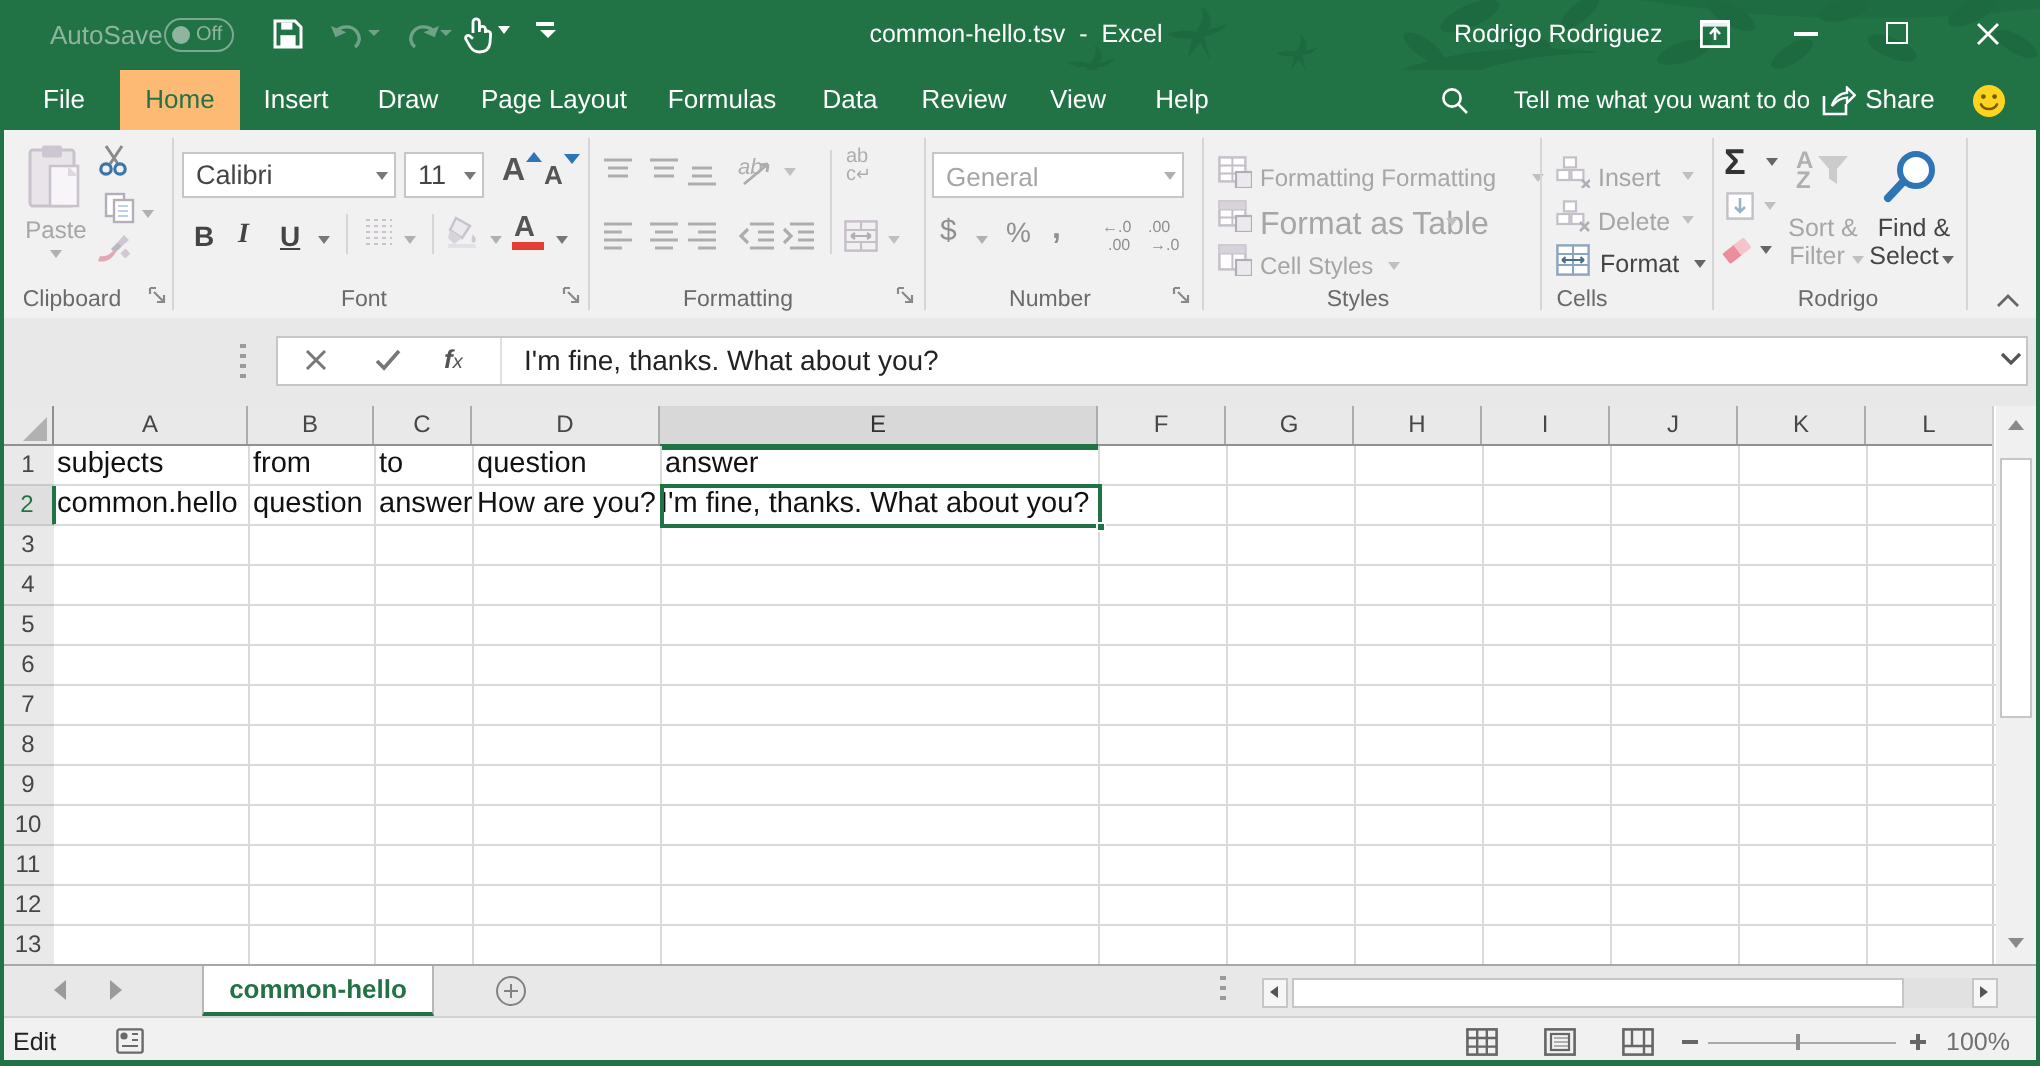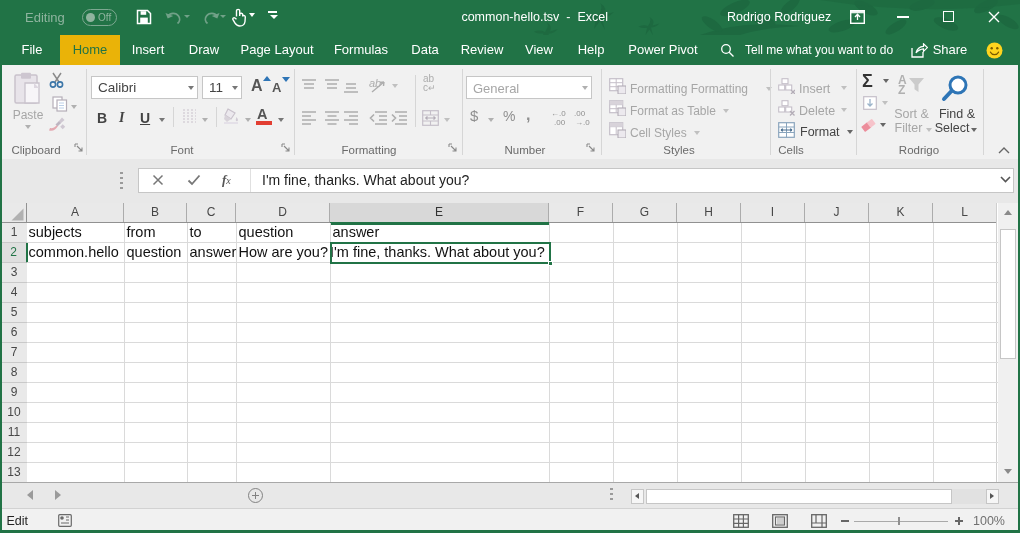--- a/index.html
+++ b/index.html
@@ -37,21 +37,21 @@
       <ellipse cx="866" cy="8" rx="13" ry="5" transform="rotate(28 866 8)"></ellipse>
       <ellipse cx="896" cy="27" rx="12" ry="4.5" transform="rotate(-32 896 27)"></ellipse>
       <ellipse cx="922" cy="5" rx="13" ry="5" transform="rotate(-15 922 5)"></ellipse>
       <ellipse cx="946" cy="24" rx="13" ry="5" transform="rotate(22 946 24)"></ellipse>
       <ellipse cx="986" cy="6" rx="13" ry="5" transform="rotate(-26 986 6)"></ellipse>
       <ellipse cx="1008" cy="22" rx="12" ry="4.5" transform="rotate(30 1008 22)"></ellipse>
       <path d="M820 0 Q 920 16 1020 4 L1020 0 Z" opacity="0.75"></path>
       <path d="M545 32 q5 -7 1.5 -10 q6.5 4 3.5 9.5 l8 -2.5 q-5 5 -9.5 4.5 l1.5 9 l-4 -7 l-4.5 6 l2 -8 q-7 0.5 -9.5 -2 q6 -2 11 0.5z" opacity="0.85"></path>
     </g>
   </svg>
-  <div class="abs" style="left:25px;top:10px;font-size:13px;color:#8fb49f">Editing</div>
+  <div class="abs" style="left:25px;top:10px;font-size:13px;color:#8fb49f">AutoSave</div>
   <div class="abs" style="left:82px;top:9px;width:35px;height:17px;border:1px solid #7da891;border-radius:9px">
     <div class="abs" style="left:3px;top:3px;width:9px;height:9px;border-radius:50%;background:#8fb49f"></div>
     <div class="abs" style="left:15px;top:2px;font-size:10px;color:#8fb49f">Off</div>
   </div>
   <svg class="abs" style="left:136px;top:9px" width="16" height="16" viewBox="0 0 16 16">
       <path d="M1.5 1.5 H11.5 L14.5 4.5 V14.5 H1.5 Z" fill="none" stroke="#fff" stroke-width="1.5"></path>
       <rect x="4.2" y="8.6" width="7.6" height="5.9" fill="#fff"></rect>
       <rect x="4.6" y="2.2" width="5.6" height="3.6" fill="#fff"></rect>
     </svg>
   <svg class="abs" style="left:165px;top:11px" width="17" height="13" viewBox="0 0 17 13">
@@ -63,50 +63,49 @@
       <path d="M14.5 5.5 C12 1.5 6 1.5 3.5 5 C1.5 8 2.5 11 4.5 12.5" fill="none" stroke="#71a188" stroke-width="1.7"></path>
       <path d="M16.5 2 L14.3 7.6 L8.8 5.1 Z" fill="#71a188"></path>
     </svg>
   <div class="abs" style="left:220px;top:15px;width:0;height:0;border-left:3.3px solid transparent;border-right:3.3px solid transparent;border-top:3.8px solid #71a188"></div>
   <svg class="abs" style="left:232px;top:8px" width="14" height="19" viewBox="0 0 14 19">
       <path d="M4.5 8.5 V3 a1.6 1.6 0 0 1 3.2 0 V8 M7.7 6.5 a1.5 1.5 0 0 1 3 0.4 V8.5 M10.7 8 a1.5 1.5 0 0 1 2.6 1 L13 13.5 C12.6 16.5 10.5 18 7.8 18 C5.5 18 4.2 17.2 3 15.2 L1 11.7 C0.3 10.4 1.8 9.2 2.9 10 L4.5 11.3" fill="none" stroke="#fff" stroke-width="1.4"></path>
     </svg>
   <div class="abs" style="left:249px;top:13px;width:0;height:0;border-left:3.5px solid transparent;border-right:3.5px solid transparent;border-top:4px solid #fff"></div>
   <div class="abs" style="left:268px;top:11px;width:9px;height:1.6px;background:#fff"></div>
   <div class="abs" style="left:270px;top:15px;width:0;height:0;border-left:4px solid transparent;border-right:4px solid transparent;border-top:4.5px solid #fff"></div>
-  <div class="abs" style="left:408px;top:10px;width:200px;font-size:12.5px;color:#fff;text-align:right;white-space:nowrap">common-hello.tsv&nbsp; -&nbsp; Excel</div>
+  <div class="abs" style="left:408px;top:10px;width:200px;font-size:12.5px;color:#fff;text-align:center;white-space:nowrap">common-hello.tsv&nbsp; -&nbsp; Excel</div>
   <div class="abs" style="left:727px;top:10px;font-size:12.5px;color:#fff">Rodrigo Rodriguez</div>
   <svg class="abs" style="left:850px;top:10px" width="15" height="14" viewBox="0 0 15 14">
       <rect x="0.7" y="0.7" width="13.6" height="12.6" fill="none" stroke="#fff" stroke-width="1.4"></rect>
       <path d="M7.5 10 L7.5 4.5 M5 7 L7.5 4.2 L10 7" fill="none" stroke="#fff" stroke-width="1.3"></path>
       <rect x="0.7" y="0.7" width="13.6" height="2.6" fill="#fff" opacity="0.9"></rect>
     </svg>
   <div class="abs" style="left:897px;top:16px;width:12px;height:1.6px;background:#fff"></div>
   <div class="abs" style="left:943px;top:11px;width:11px;height:11px;border:1.4px solid #fff"></div>
   <svg class="abs" style="left:988px;top:11px" width="12" height="12" viewBox="0 0 12 12">
       <path d="M1 1 L11 11 M11 1 L1 11" stroke="#fff" stroke-width="1.4"></path>
     </svg>
 </div>
 <div class="abs" id="tabrow">
   <div class="tab" style="left:10px;width:44px">File</div>
-  <div class="tab" style="left:60px;width:60px;background:#eab308;color:#217346">Home</div>
+  <div class="tab" style="left:60px;width:60px;background:#fdba74;color:#217346">Home</div>
   <div class="tab" style="left:126px;width:44px">Insert</div>
   <div class="tab" style="left:182px;width:44px">Draw</div>
   <div class="tab" style="left:238px;width:78px">Page Layout</div>
   <div class="tab" style="left:330px;width:62px">Formulas</div>
   <div class="tab" style="left:406px;width:38px">Data</div>
   <div class="tab" style="left:458px;width:48px">Review</div>
   <div class="tab" style="left:521px;width:36px">View</div>
   <div class="tab" style="left:573px;width:36px">Help</div>
-  <div class="tab" style="left:625px;width:76px">Power Pivot</div>
   <svg class="abs" style="left:720px;top:8px" width="15" height="15" viewBox="0 0 15 15">
       <circle cx="6" cy="6" r="4.3" fill="none" stroke="#fff" stroke-width="1.3"></circle>
       <path d="M9.2 9.2 L13.5 13.5" stroke="#fff" stroke-width="1.3"></path>
     </svg>
-  <div class="tab" style="left:745px;width:160px;text-align:left;font-size:12px">Tell me what you want to do</div>
+  <div class="tab" style="left:745px;width:160px;text-align:right;font-size:12px">Tell me what you want to do</div>
   <svg class="abs" style="left:911px;top:8px" width="17" height="15" viewBox="0 0 17 15">
       <path d="M1 5 L1 14 L12 14 L12 9" fill="none" stroke="#fff" stroke-width="1.3"></path>
       <path d="M5 10 C6 6 9 3.6 12.5 3.4 L12.5 0.8 L16.4 4.6 L12.5 8.4 L12.5 5.8 C9.5 6 7 7.5 5 10 Z" fill="none" stroke="#fff" stroke-width="1.2"></path>
     </svg>
   <div class="tab" style="left:930px;width:40px">Share</div>
   <svg class="abs" style="left:986px;top:7px" width="17" height="17" viewBox="0 0 17 17">
       <circle cx="8.5" cy="8.5" r="8" fill="#ffd41e"></circle>
       <circle cx="5.7" cy="6.3" r="1.2" fill="#7a5b00"></circle>
       <circle cx="11.3" cy="6.3" r="1.2" fill="#7a5b00"></circle>
       <path d="M4.5 10.2 C6 13.3 11 13.3 12.5 10.2" fill="none" stroke="#7a5b00" stroke-width="1.3" stroke-linecap="round"></path>
@@ -240,21 +239,21 @@
     <rect x="9" y="8" width="8" height="8" fill="#ece9ee" stroke="#b3adb7" stroke-width="1.1"></rect>
   </svg>
   <div class="abs" style="left:630px;top:17px;font-size:12px;color:#a6a6a6">Formatting Formatting</div>
   <div class="abs" style="left:766px;top:22px;width:0;height:0;border-left:3.5px solid transparent;border-right:3.5px solid transparent;border-top:4px solid #c0c0c0"></div>
   <svg class="abs" style="left:609px;top:35px" width="17" height="16" viewBox="0 0 17 16">
     <rect x="0.7" y="0.7" width="13" height="12" fill="#fff" stroke="#c5bfc9" stroke-width="1.2"></rect>
     <path d="M0.7 4.7 H13.7 M0.7 8.7 H13.7 M7.2 0.7 V12.7" stroke="#c5bfc9" stroke-width="1"></path>
     <rect x="0.7" y="0.7" width="13" height="4" fill="#d8d3da"></rect>
     <rect x="9" y="8" width="8" height="8" fill="#ece9ee" stroke="#b3adb7" stroke-width="1.1"></rect>
   </svg>
-  <div class="abs" style="left:630px;top:39px;font-size:12px;color:#a6a6a6">Format as Table</div>
+  <div class="abs" style="left:630px;top:39px;font-size:16px;color:#a6a6a6">Format as Table</div>
   <div class="abs" style="left:723px;top:44px;width:0;height:0;border-left:3.5px solid transparent;border-right:3.5px solid transparent;border-top:4px solid #c0c0c0"></div>
   <svg class="abs" style="left:609px;top:57px" width="17" height="16" viewBox="0 0 17 16">
     <rect x="0.7" y="0.7" width="13" height="12" fill="#fff" stroke="#c5bfc9" stroke-width="1.2"></rect>
     <path d="M0.7 4.7 H13.7 M7.2 4.7 V12.7" stroke="#c5bfc9" stroke-width="1"></path>
     <rect x="0.7" y="0.7" width="13" height="4" fill="#d8d3da"></rect>
     <rect x="9" y="8" width="8" height="8" fill="#ece9ee" stroke="#b3adb7" stroke-width="1.1"></rect>
   </svg>
   <div class="abs" style="left:630px;top:61px;font-size:12px;color:#a6a6a6">Cell Styles</div>
   <div class="abs" style="left:694px;top:66px;width:0;height:0;border-left:3.5px solid transparent;border-right:3.5px solid transparent;border-top:4px solid #c0c0c0"></div>
   <div class="glabel" style="left:629px">Styles</div>
@@ -322,21 +321,21 @@
 </div>
 <div class="abs" id="fbar">
   <div class="abs" style="left:120px;top:13px;width:3px;height:17px;background:repeating-linear-gradient(#9a9a9a 0 2px,transparent 2px 5px)"></div>
   <div class="abs" style="left:138px;top:9px;width:876px;height:25px;background:#fff;border:1px solid #c6c6c6"></div>
   <svg class="abs" style="left:152px;top:15px" width="12" height="12" viewBox="0 0 12 12">
       <path d="M1.5 1.5 L10.5 10.5 M10.5 1.5 L1.5 10.5" stroke="#777" stroke-width="1.5"></path>
     </svg>
   <svg class="abs" style="left:187px;top:15px" width="14" height="12" viewBox="0 0 14 12">
       <path d="M1.5 6.5 L5 10 L12.5 1.5" fill="none" stroke="#777" stroke-width="1.8"></path>
     </svg>
-  <div class="abs" style="left:222px;top:13px;font-size:13px;color:#555;font-style:italic;font-family:Liberation Serif, serif"><b>f</b><span style="font-size:10px"><i>x</i></span></div>
+  <div class="abs" style="left:222px;top:13px;font-size:13px;color:#555;font-style:italic;font-family:Liberation Sans, sans-serif"><b>f</b><span style="font-size:10px"><i>x</i></span></div>
   <div class="abs" style="left:250px;top:10px;width:1px;height:23px;background:#e0e0e0"></div>
   <div class="abs" style="left:262px;top:13px;font-size:14px;color:#222;white-space:nowrap">I'm fine, thanks. What about you?</div>
   <svg class="abs" style="left:1000px;top:17px" width="11" height="7" viewBox="0 0 11 7">
       <path d="M1 1 L5.5 5.5 L10 1" fill="none" stroke="#555" stroke-width="1.6"></path>
     </svg>
 </div>
 <div class="abs" id="grid">
 
   <div class="abs" style="left:1px;top:0;width:996px;height:20px;background:#e9e9e9;border-bottom:1px solid #919191"></div>
   <div class="abs" style="left:1px;top:0;width:26px;height:19px;border-right:1px solid #919191;background:#e9e9e9"></div>
@@ -413,20 +412,21 @@
 
   <div class="abs" style="left:998px;top:0;width:20px;height:279px;background:#f0f0f0"></div>
 
   <div class="abs" style="left:1003.5px;top:7px;width:0;height:0;border-left:4.5px solid transparent;border-right:4.5px solid transparent;border-bottom:5px solid #8a8a8a"></div>
   <div class="abs" style="left:1000px;top:26px;width:16px;height:130px;background:#fff;border:1px solid #c6c6c6"></div>
   <div class="abs" style="left:1003.5px;top:266px;width:0;height:0;border-left:4.5px solid transparent;border-right:4.5px solid transparent;border-top:5px solid #8a8a8a"></div>
 </div>
 <div class="abs" id="tabbar">
   <div class="abs" style="left:27px;top:7px;width:0;height:0;border-top:5px solid transparent;border-bottom:5px solid transparent;border-right:6px solid #9a9a9a"></div>
   <div class="abs" style="left:55px;top:7px;width:0;height:0;border-top:5px solid transparent;border-bottom:5px solid transparent;border-left:6px solid #9a9a9a"></div>
+  <div class="abs" style="left:101px;top:0;width:116px;height:25px;background:#fff;border-left:1px solid #b7b7b7;border-right:1px solid #b7b7b7;border-bottom:2.5px solid #217346;text-align:center;font-size:13px;font-weight:bold;color:#217346;line-height:24px">common-hello</div>
   <div class="abs" style="left:248px;top:5px;width:15px;height:15px;border:1px solid #828282;border-radius:50%">
     <div class="abs" style="left:3px;top:6px;width:7px;height:1.4px;background:#828282"></div>
     <div class="abs" style="left:5.8px;top:3px;width:1.4px;height:7px;background:#828282"></div>
   </div>
   <div class="abs" style="left:610px;top:5px;width:3px;height:14px;background:repeating-linear-gradient(#9a9a9a 0 2px,transparent 2px 5px)"></div>
   <div class="abs" style="left:631px;top:6px;width:13px;height:15px;background:#f6f6f6;border:1px solid #c6c6c6"></div>
   <div class="abs" style="left:635px;top:10px;width:0;height:0;border-top:3.5px solid transparent;border-bottom:3.5px solid transparent;border-right:4.5px solid #555"></div>
   <div class="abs" style="left:646px;top:6px;width:306px;height:15px;background:#fff;border:1px solid #c6c6c6"></div>
   <div class="abs" style="left:952px;top:6px;width:34px;height:15px;background:#e1e1e1"></div>
   <div class="abs" style="left:986px;top:6px;width:13px;height:15px;background:#f6f6f6;border:1px solid #c6c6c6"></div>

